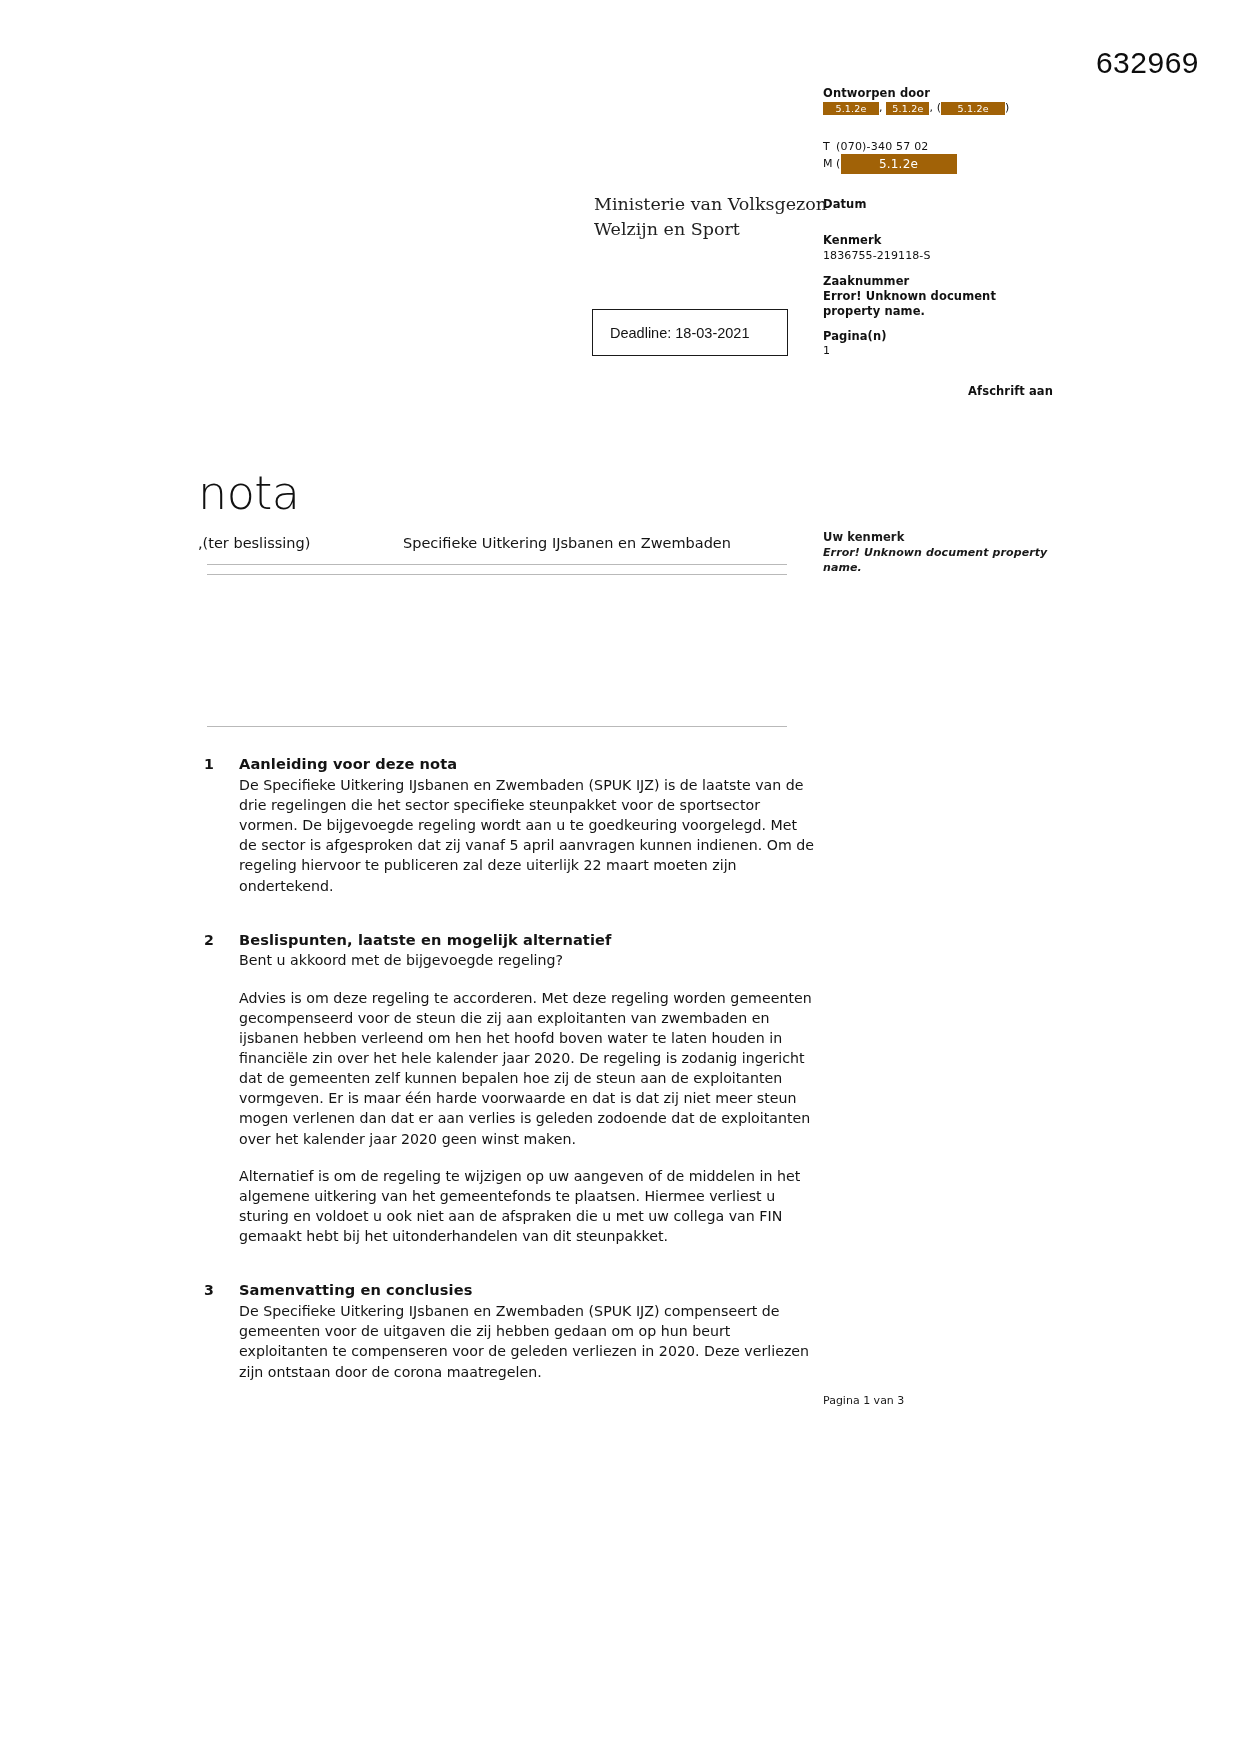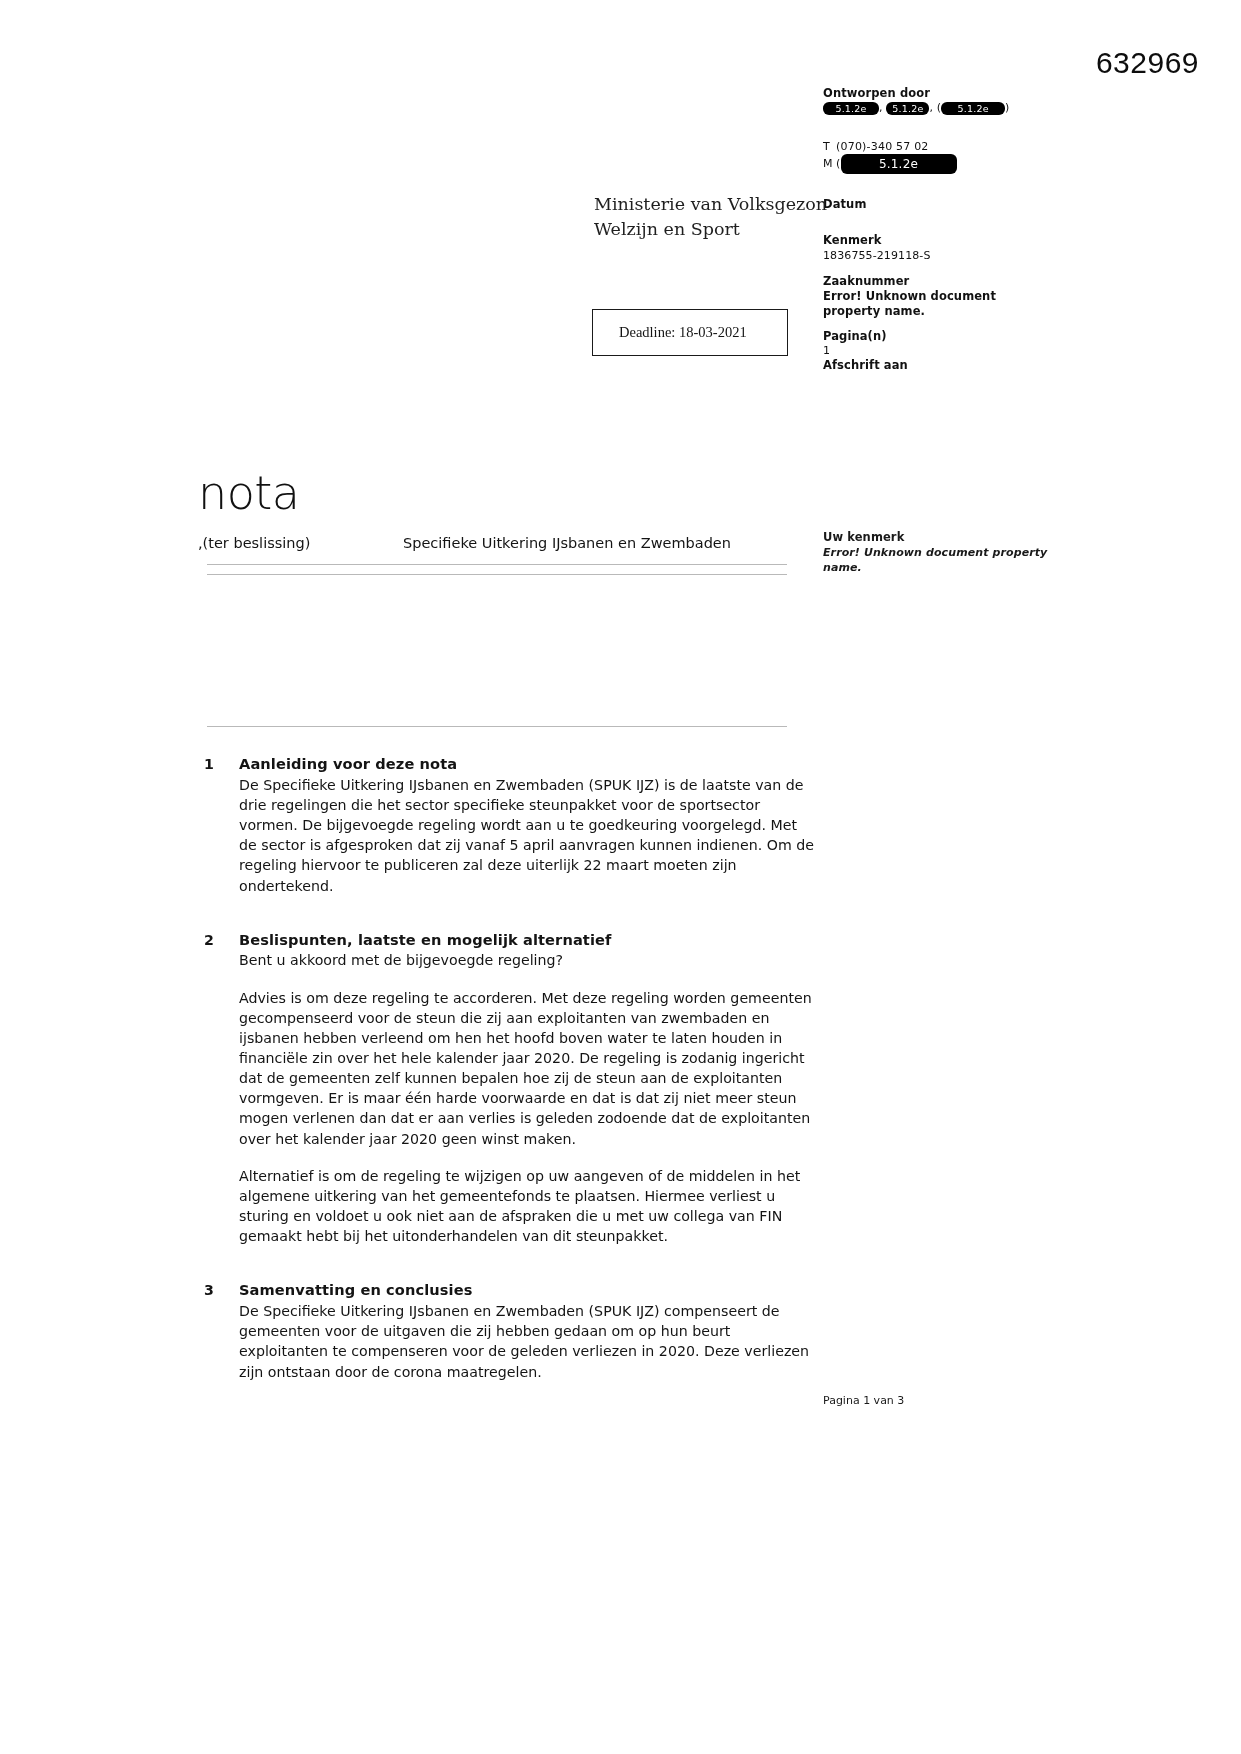--- a/index.html
+++ b/index.html
@@ -71,29 +71,28 @@
     margin-top: 40px;
   }
   .clipped-tail span {
     display: block;
     position: relative;
     top: -7px;
   }
 
   .redact {
     display: inline-block;
-    background: #000000;
+    background: #a16207;
     color: #ffffff;
     font-family: "DejaVu Sans", sans-serif;
     font-size: 9.5px;
     line-height: 13px;
     padding: 0 6px;
     vertical-align: middle;
     letter-spacing: 0.2px;
-    border-radius: 6px;
   }
   .redact.r1 { min-width: 44px; text-align: center; }
   .redact.r2 { min-width: 22px; text-align: center; overflow:hidden; }
   .redact.r3 { min-width: 52px; text-align: center; }
   .redact.big {
     font-size: 12px;
     line-height: 20px;
     min-width: 96px;
     text-align: center;
     padding: 0 10px;
@@ -127,22 +126,22 @@
   .deadline-box {
     position: absolute;
     left: 592px;
     top: 309px;
     width: 196px;
     height: 47px;
     border: 1.6px solid #1a1a1a;
     box-sizing: border-box;
     display: flex;
     align-items: center;
-    padding-left: 26px;
-    font-family: Liberation Serif, serif;
+    padding-left: 17px;
+    font-family: Liberation Sans, sans-serif;
     font-size: 14.5px;
     color: #141414;
   }
 
   
   .nota-title {
     position: absolute;
     left: 198px;
     top: 466px;
     font-family: "DejaVu Sans", sans-serif;
@@ -280,21 +279,21 @@
     <div class="meta-block" style="margin-top:11px;">
       <div class="meta-label">Zaaknummer</div>
       <div class="meta-label">Error! Unknown document property name.</div>
     </div>
 
     <div class="meta-block" style="margin-top:9px;">
       <div class="meta-label">Pagina(n)</div>
       <div class="meta-value">1</div>
     </div>
 
-    <div class="meta-block" style="">
+    <div class="meta-block" style="margin-top:26px;text-align:right;">
       <div class="meta-label">Afschrift aan</div>
     </div>
 
   </div>
 
   <div class="ministry">
     <div>Ministerie van Volksgezondheid,</div>
     <div>Welzijn en Sport</div>
   </div>
 

